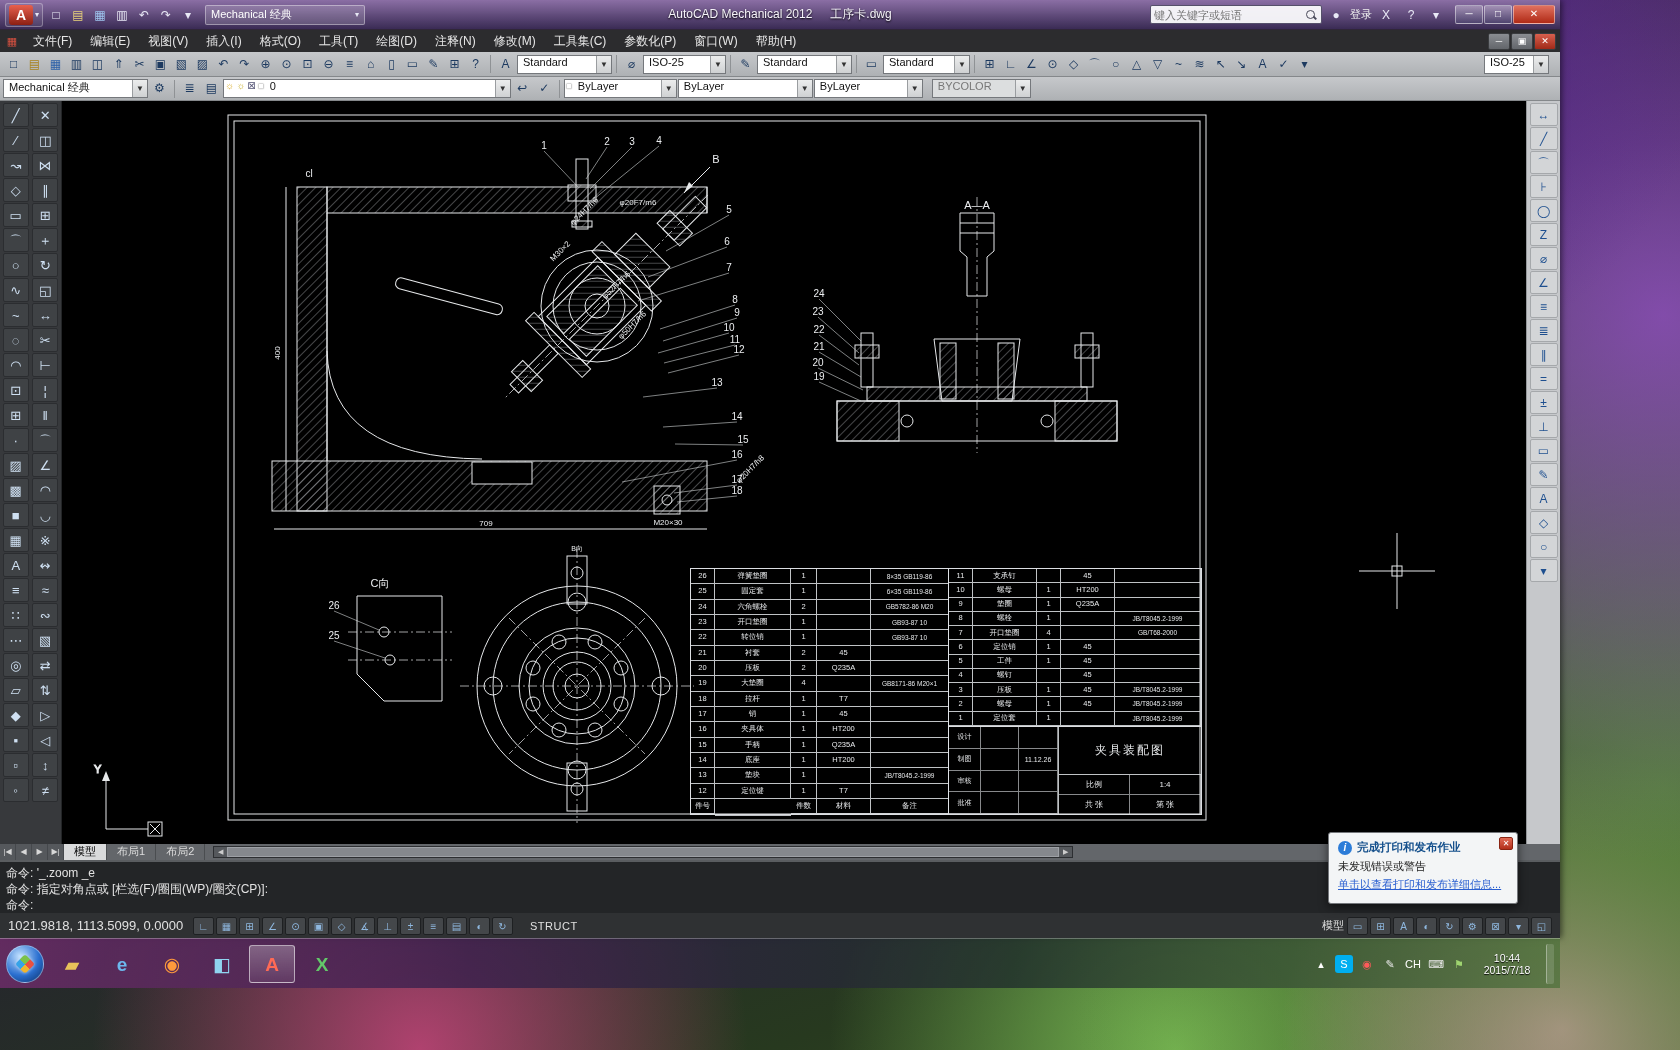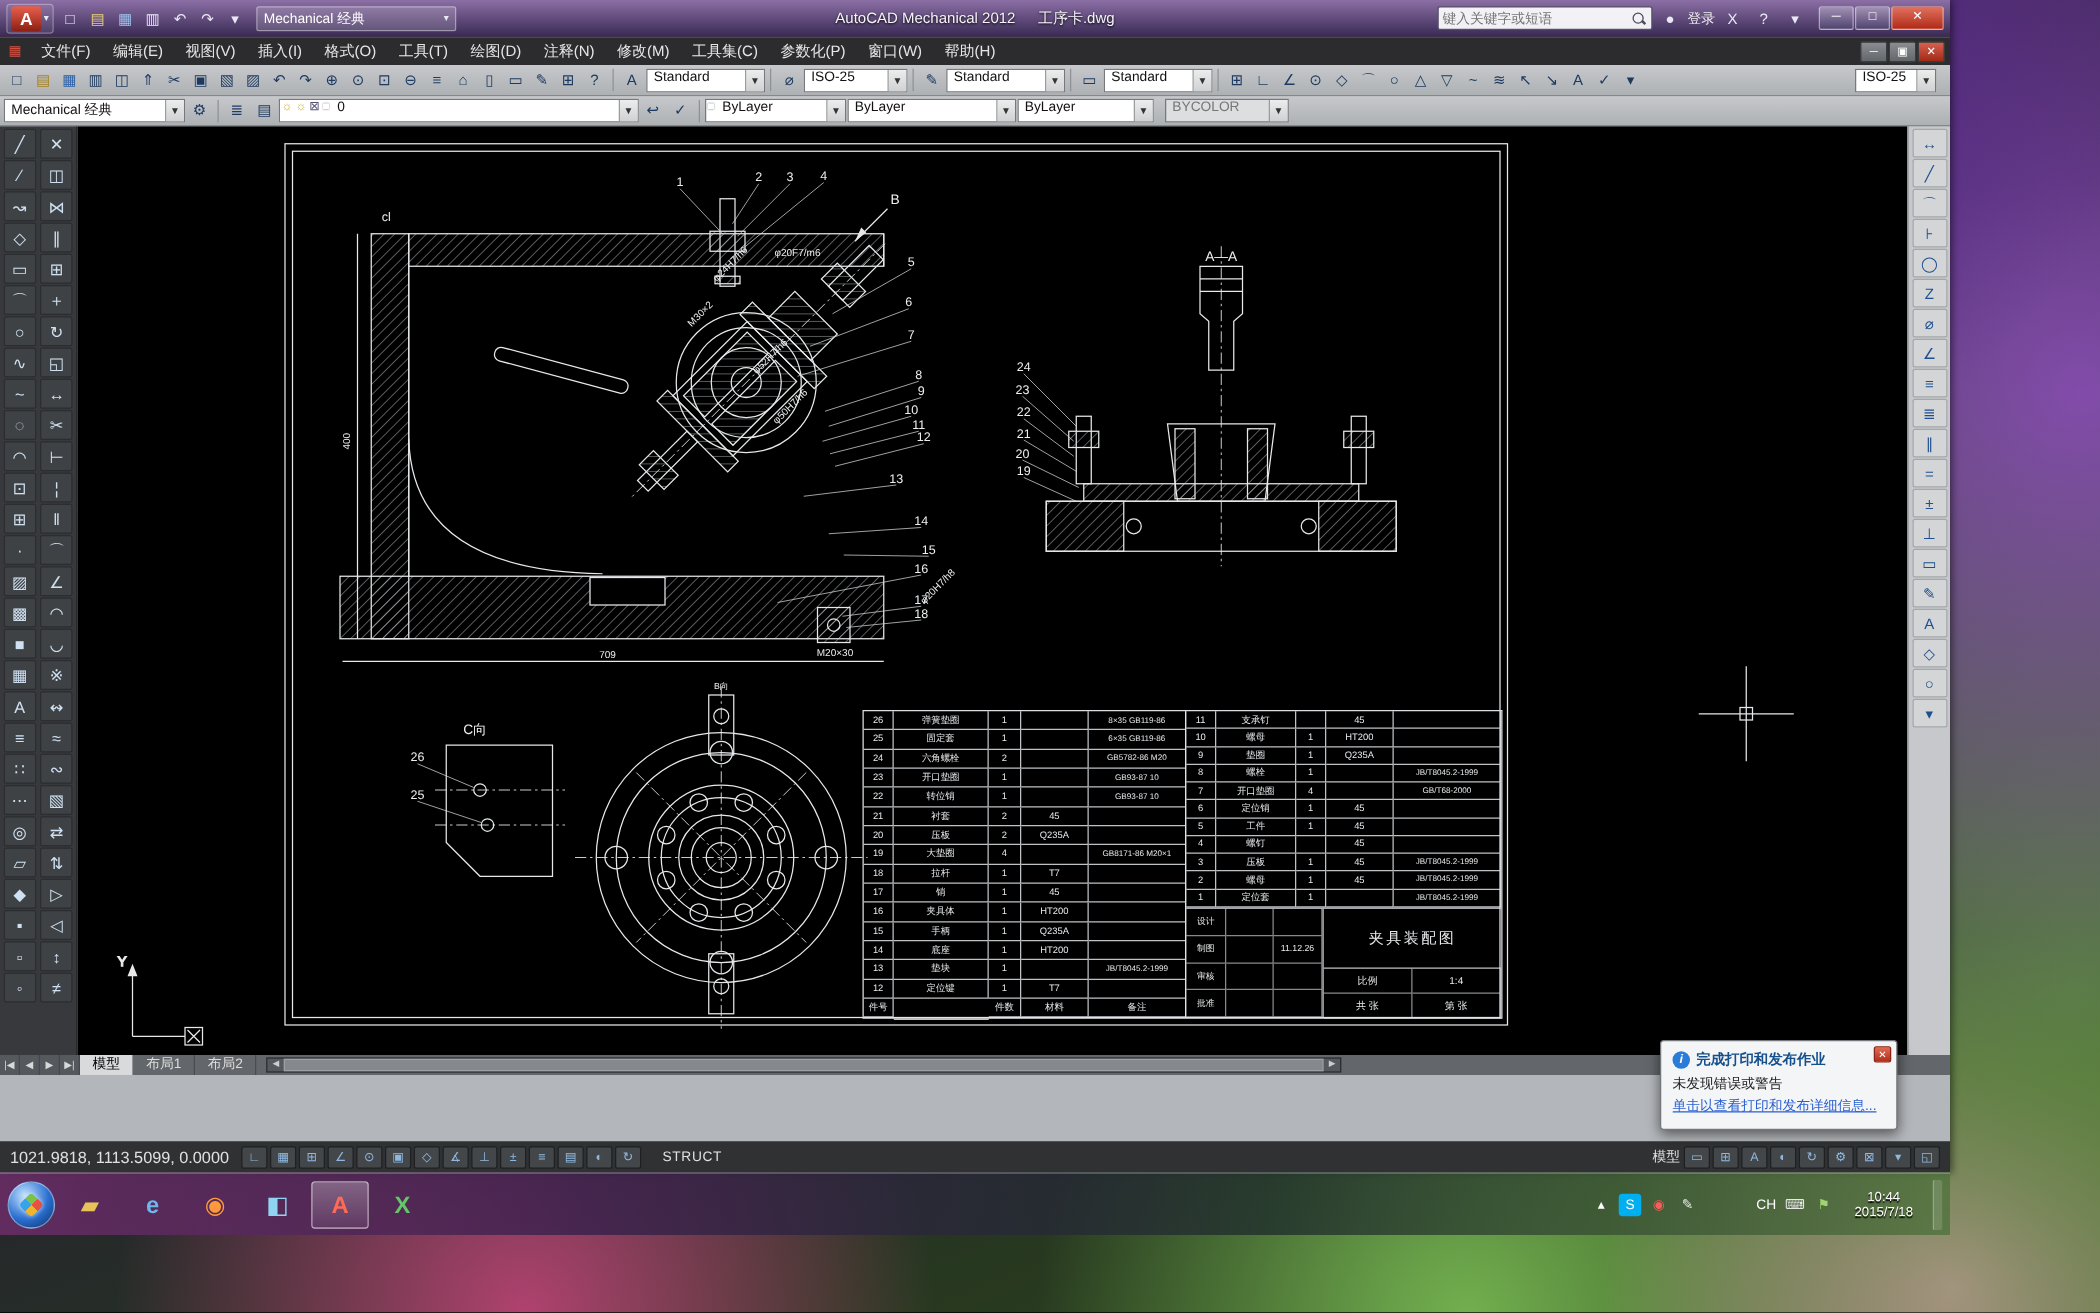--- a/index.html
+++ b/index.html
@@ -841,20 +841,25 @@
       <span class="tab active">模型</span>
       <span class="tab">布局1</span>
       <span class="tab">布局2</span>
       <div class="hscroll">
         <span class="harrow">◀</span>
         <div class="hthumb"></div>
         <span class="harrow">▶</span>
       </div>
     </div>
 
+    <div class="cmdwin">
+      <div>命令: '_.zoom _e</div>
+      <div>命令: 指定对角点或 [栏选(F)/圈围(WP)/圈交(CP)]:</div>
+      <div>命令:</div>
+    </div>
 
     <div class="statusbar">
       <span class="coords">1021.9818, 1113.5099, 0.0000</span>
       <div style="display:flex;gap:2px">
           <div class="stgl">∟</div>
           <div class="stgl">▦</div>
           <div class="stgl">⊞</div>
           <div class="stgl">∠</div>
           <div class="stgl">⊙</div>
           <div class="stgl">▣</div>
@@ -896,21 +901,21 @@
         <div class="tapp" style="color: rgb(143, 212, 240);">◧</div>
         <div class="tapp active" style="color: rgb(255, 106, 85);">A</div>
         <div class="tapp" style="color: rgb(99, 199, 106);">X</div>
       </div>
     <div class="tray">
       <div style="display:flex;gap:5px">
           <div class="tico">▴</div>
           <div class="tico" style="color: rgb(255, 255, 255); background: rgb(0, 175, 240); border-radius: 3px;">S</div>
           <div class="tico" style="color: rgb(255, 90, 90);">◉</div>
           <div class="tico" style="color: rgb(232, 232, 232);">✎</div>
-          <div class="tico" style="color: rgb(255, 255, 255); margin-left: 40px;">CH</div>
+          <div class="tico" style="color: rgb(255, 255, 255);">CH</div>
           <div class="tico" style="color: rgb(232, 232, 232);">⌨</div>
           <div class="tico" style="color: rgb(159, 212, 112);">⚑</div>
         </div>
       <div class="clock">
         <div>10:44</div>
         <div>2015/7/18</div>
       </div>
       <div class="showdesk"></div>
     </div>
   </div>

